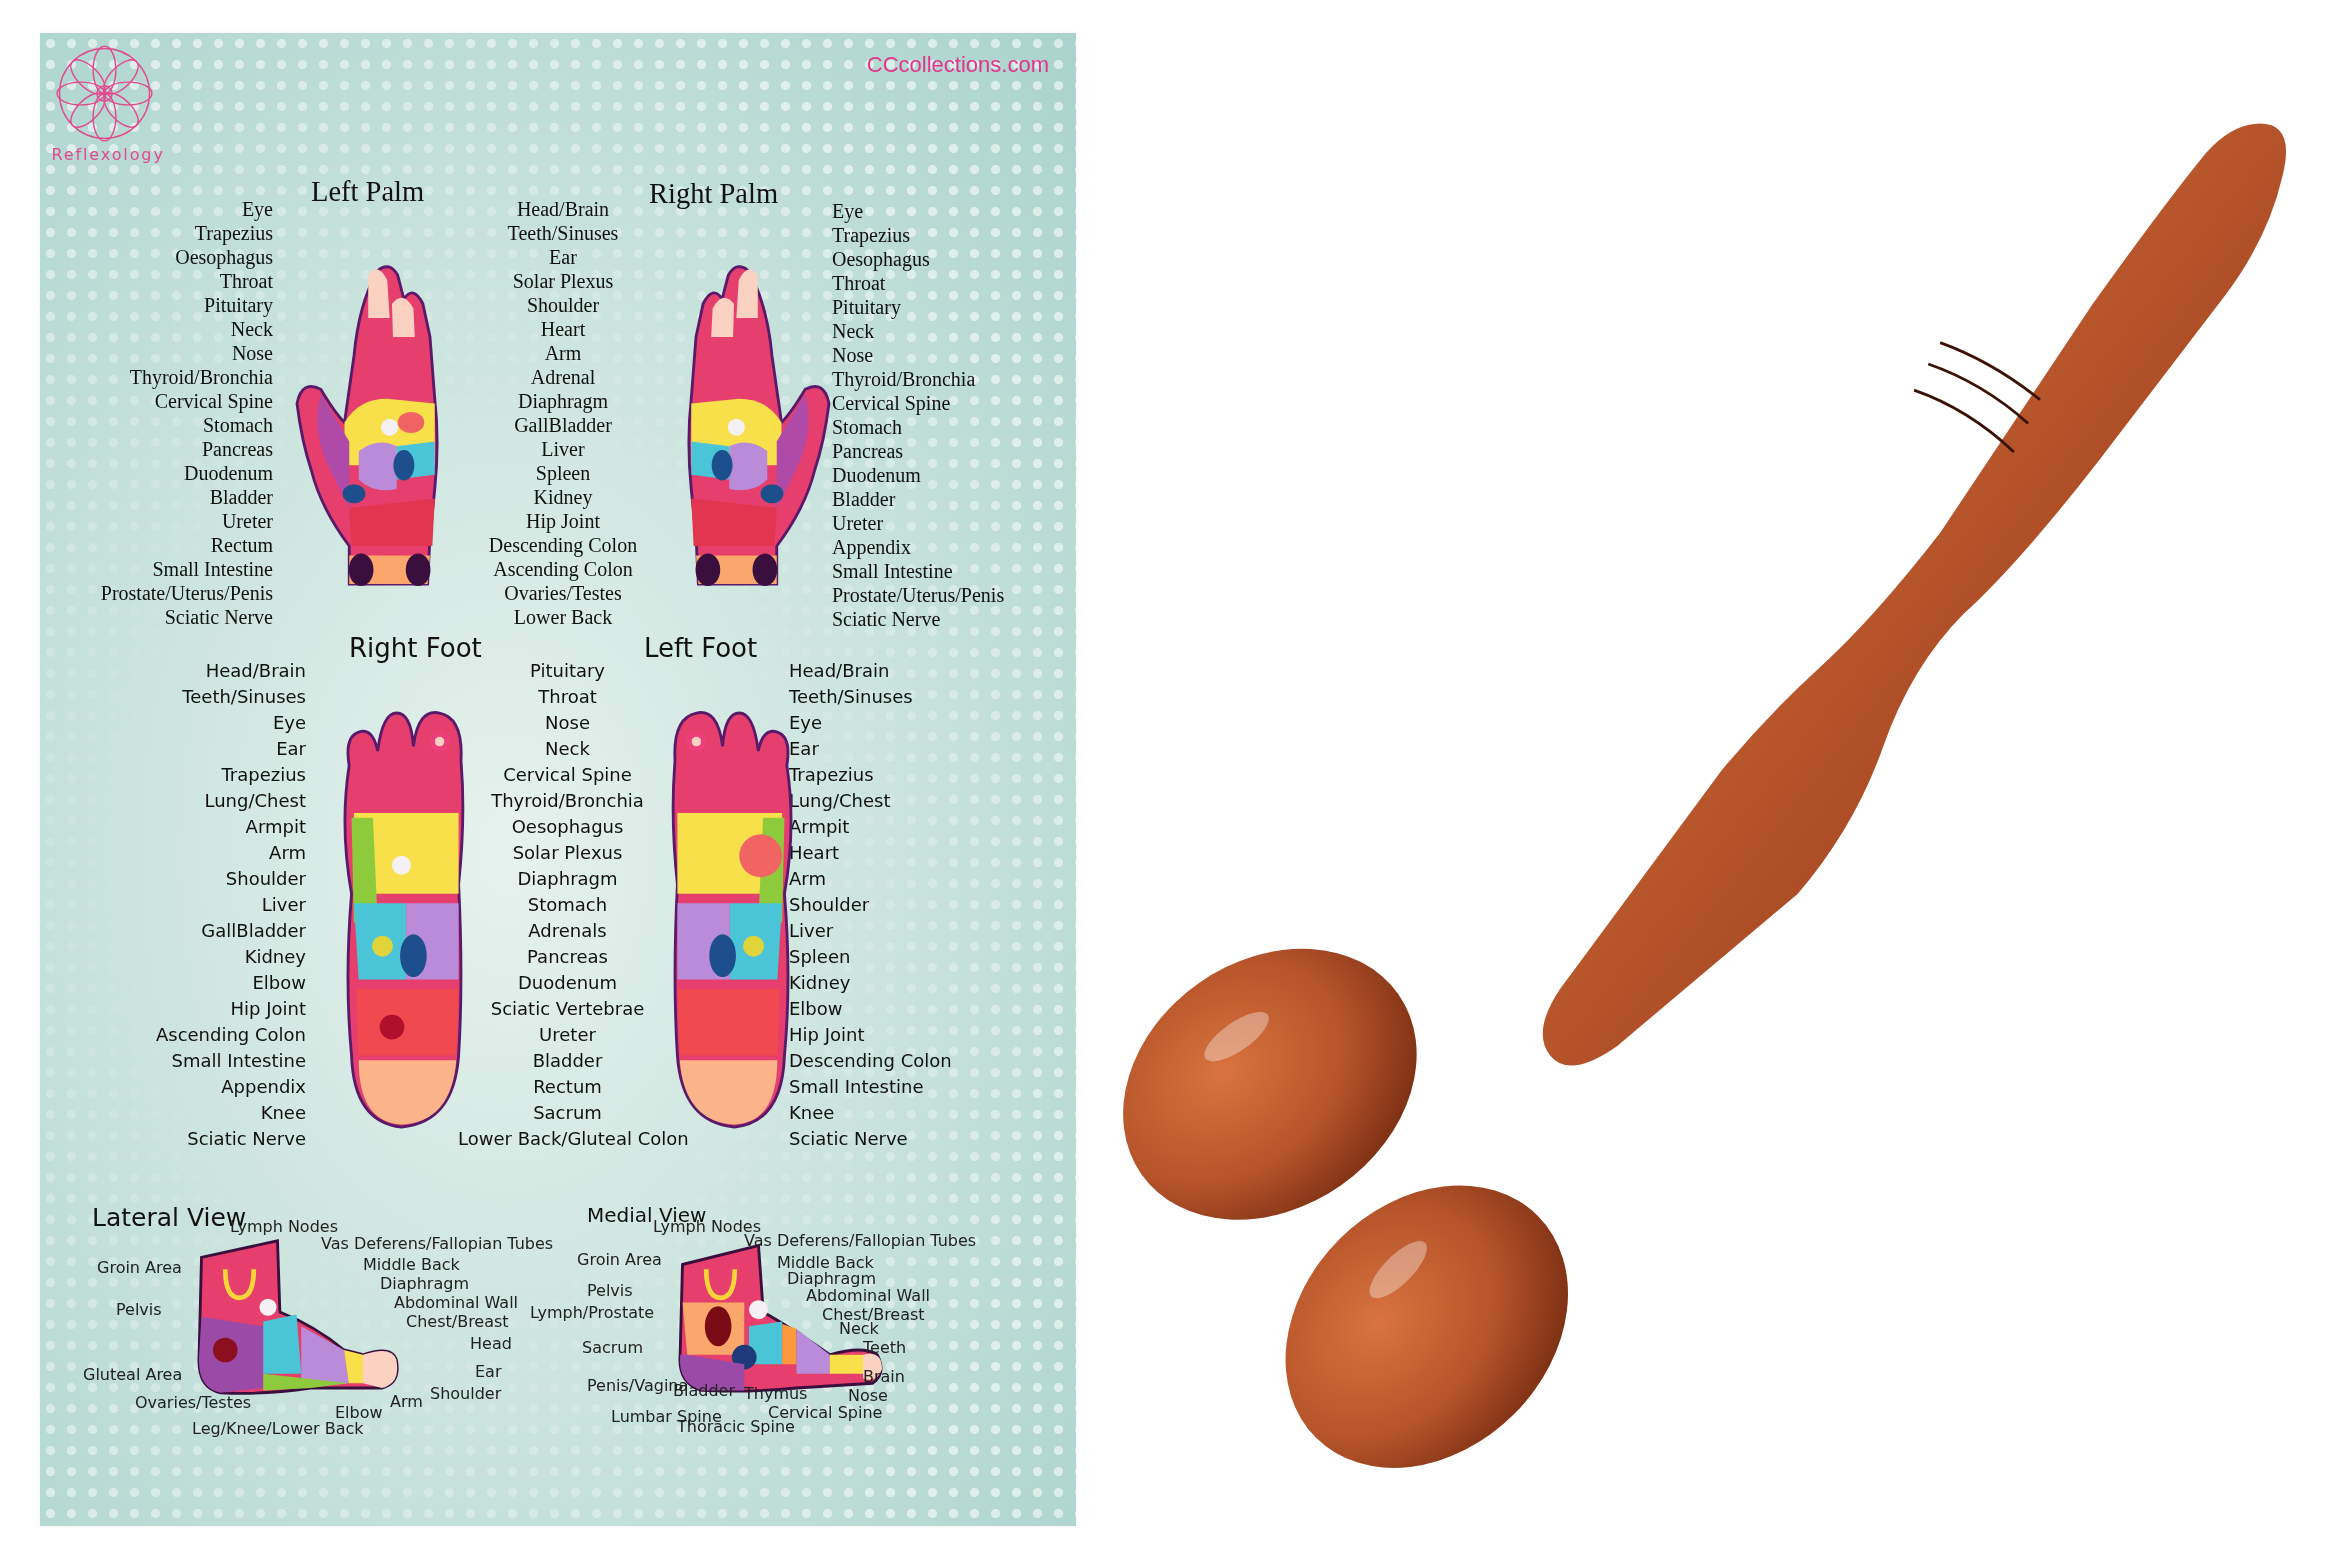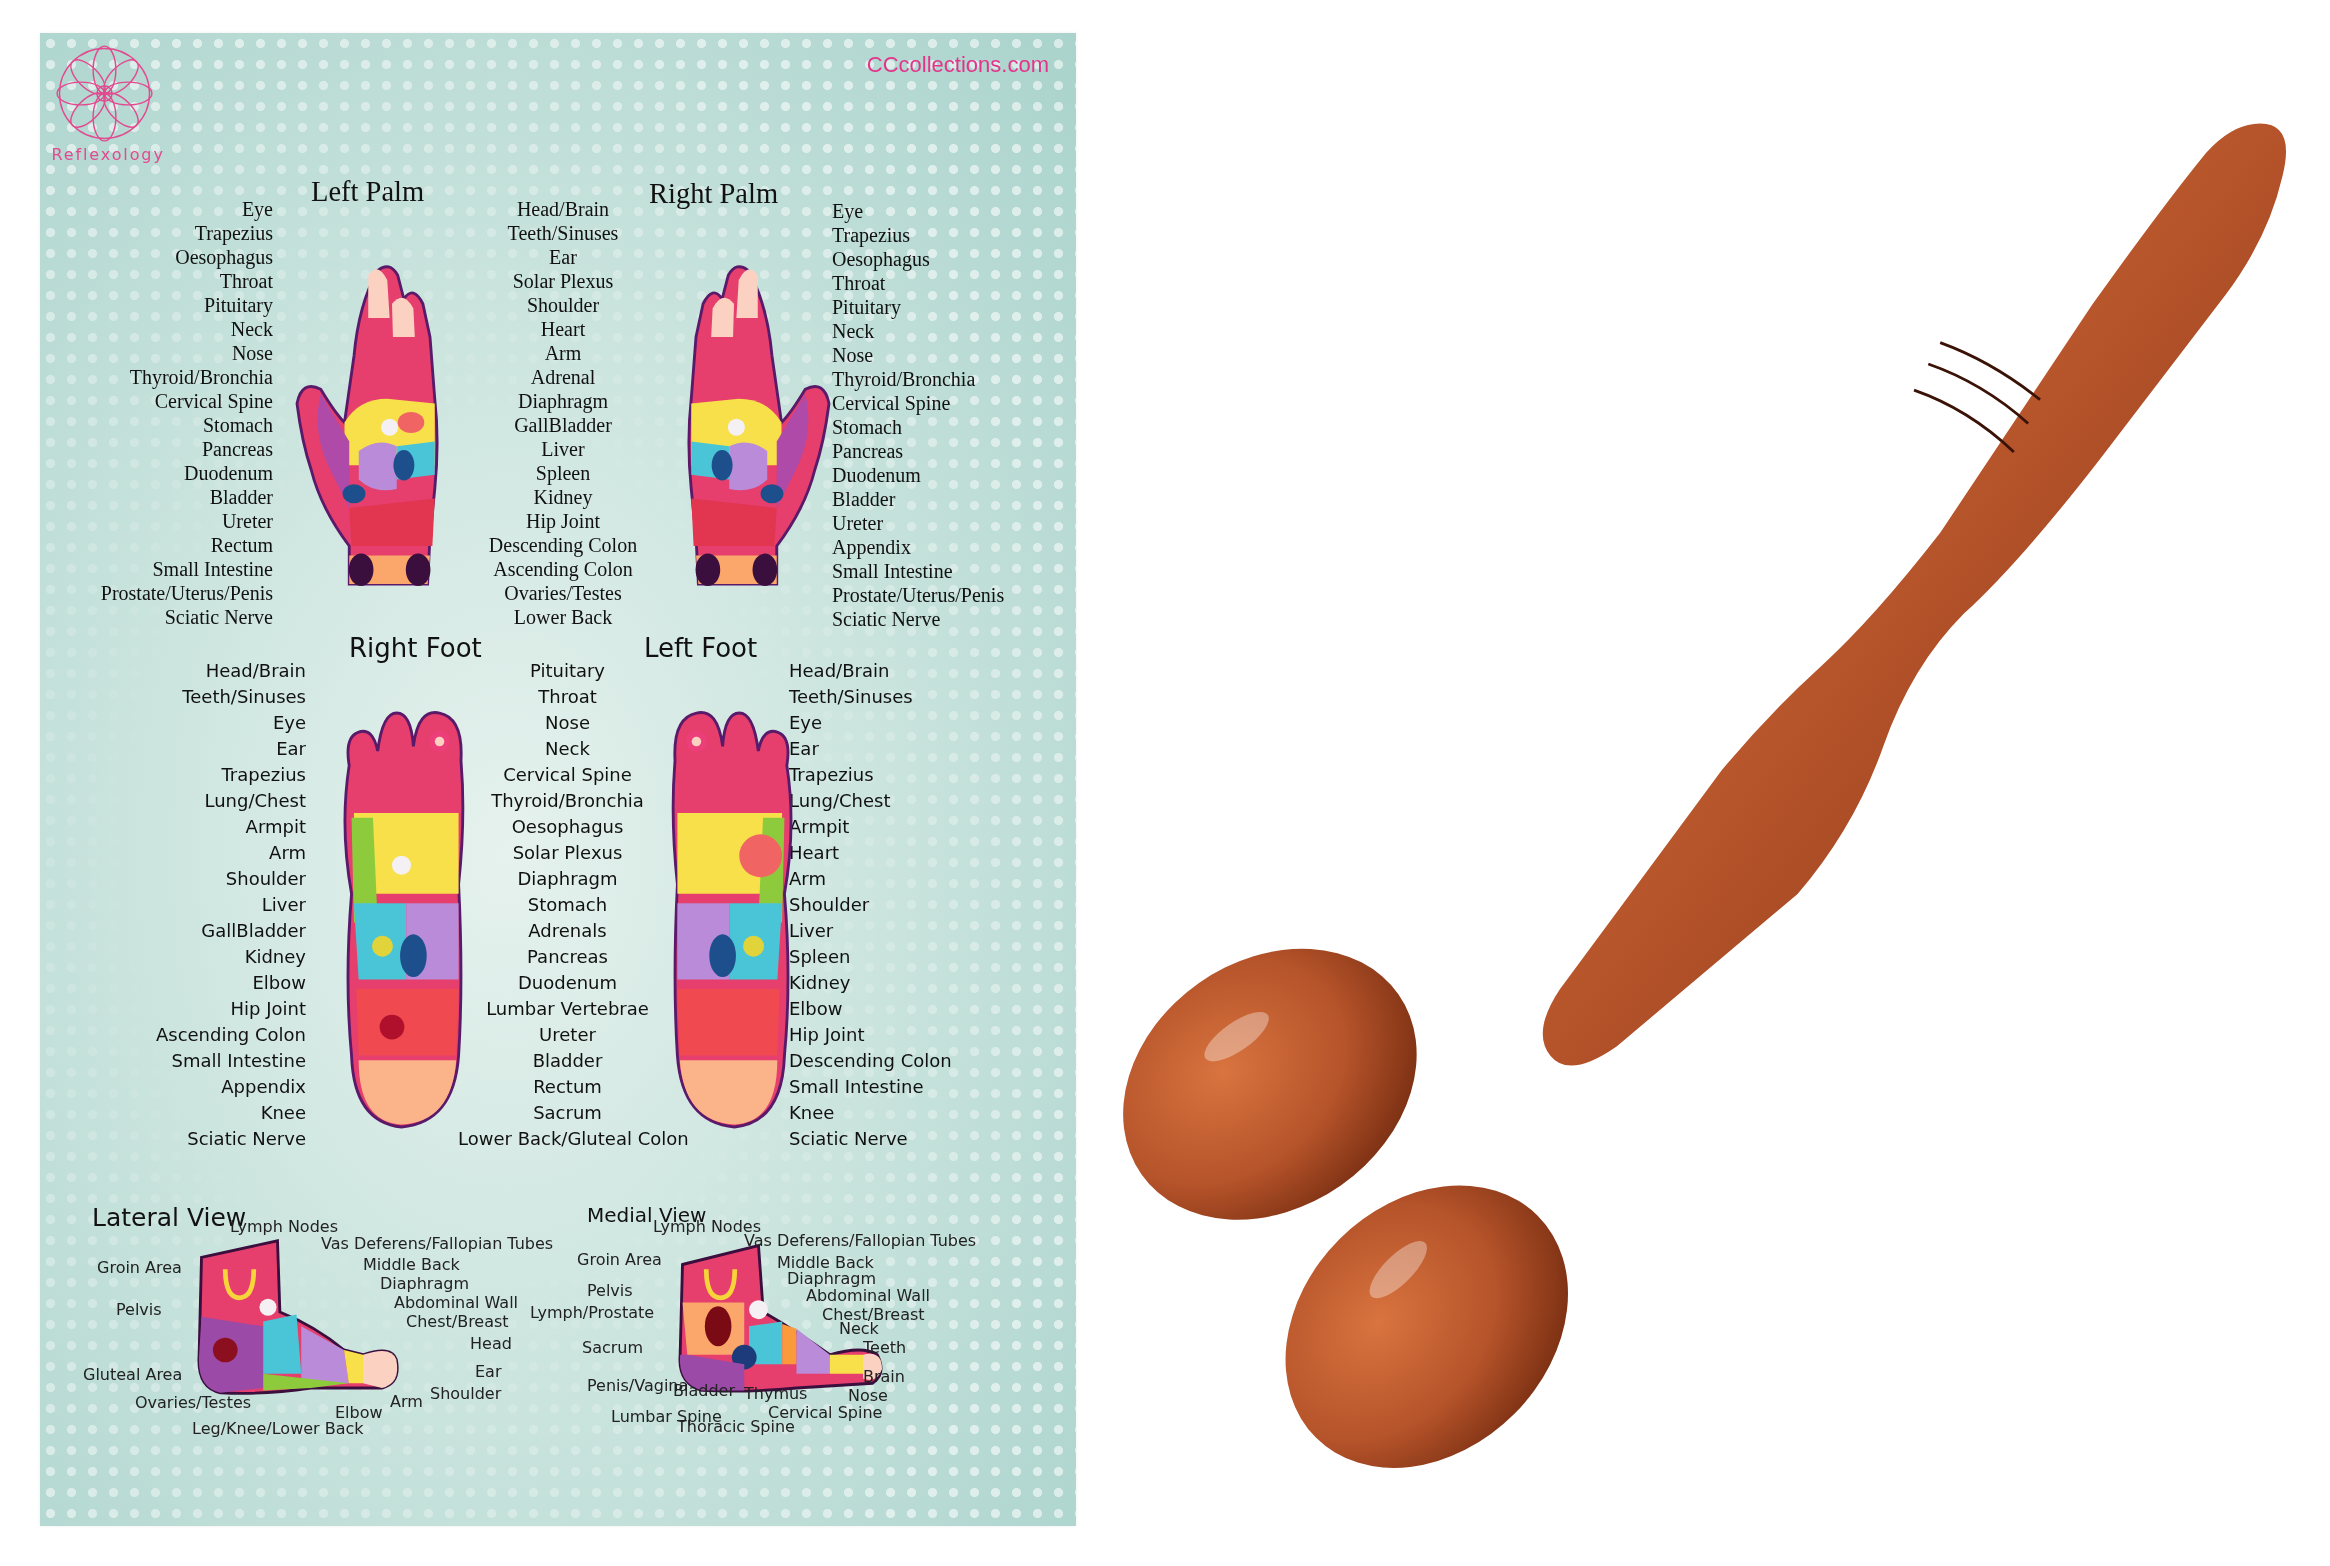--- a/index.html
+++ b/index.html
@@ -192,21 +192,21 @@
       <div>Neck</div>
     <div>Cervical Spine</div>
       <div>Thyroid/Bronchia</div>
     <div>Oesophagus</div>
       <div>Solar Plexus</div>
     <div>Diaphragm</div>
       <div>Stomach</div>
     <div>Adrenals</div>
       <div>Pancreas</div>
     <div>Duodenum</div>
-      <div>Lumbar Vertebrae</div>
+      <div>Sciatic Vertebrae</div>
     <div>Ureter</div>
       <div>Bladder</div>
     <div>Rectum</div>
       <div>Sacrum</div>
     <div>Lower Back/Gluteal Colon</div>
   </div>
 
   <div class="labels sans" style="left:749px; top:625px;">
     <div>Head/Brain</div>
       <div>Teeth/Sinuses</div>

